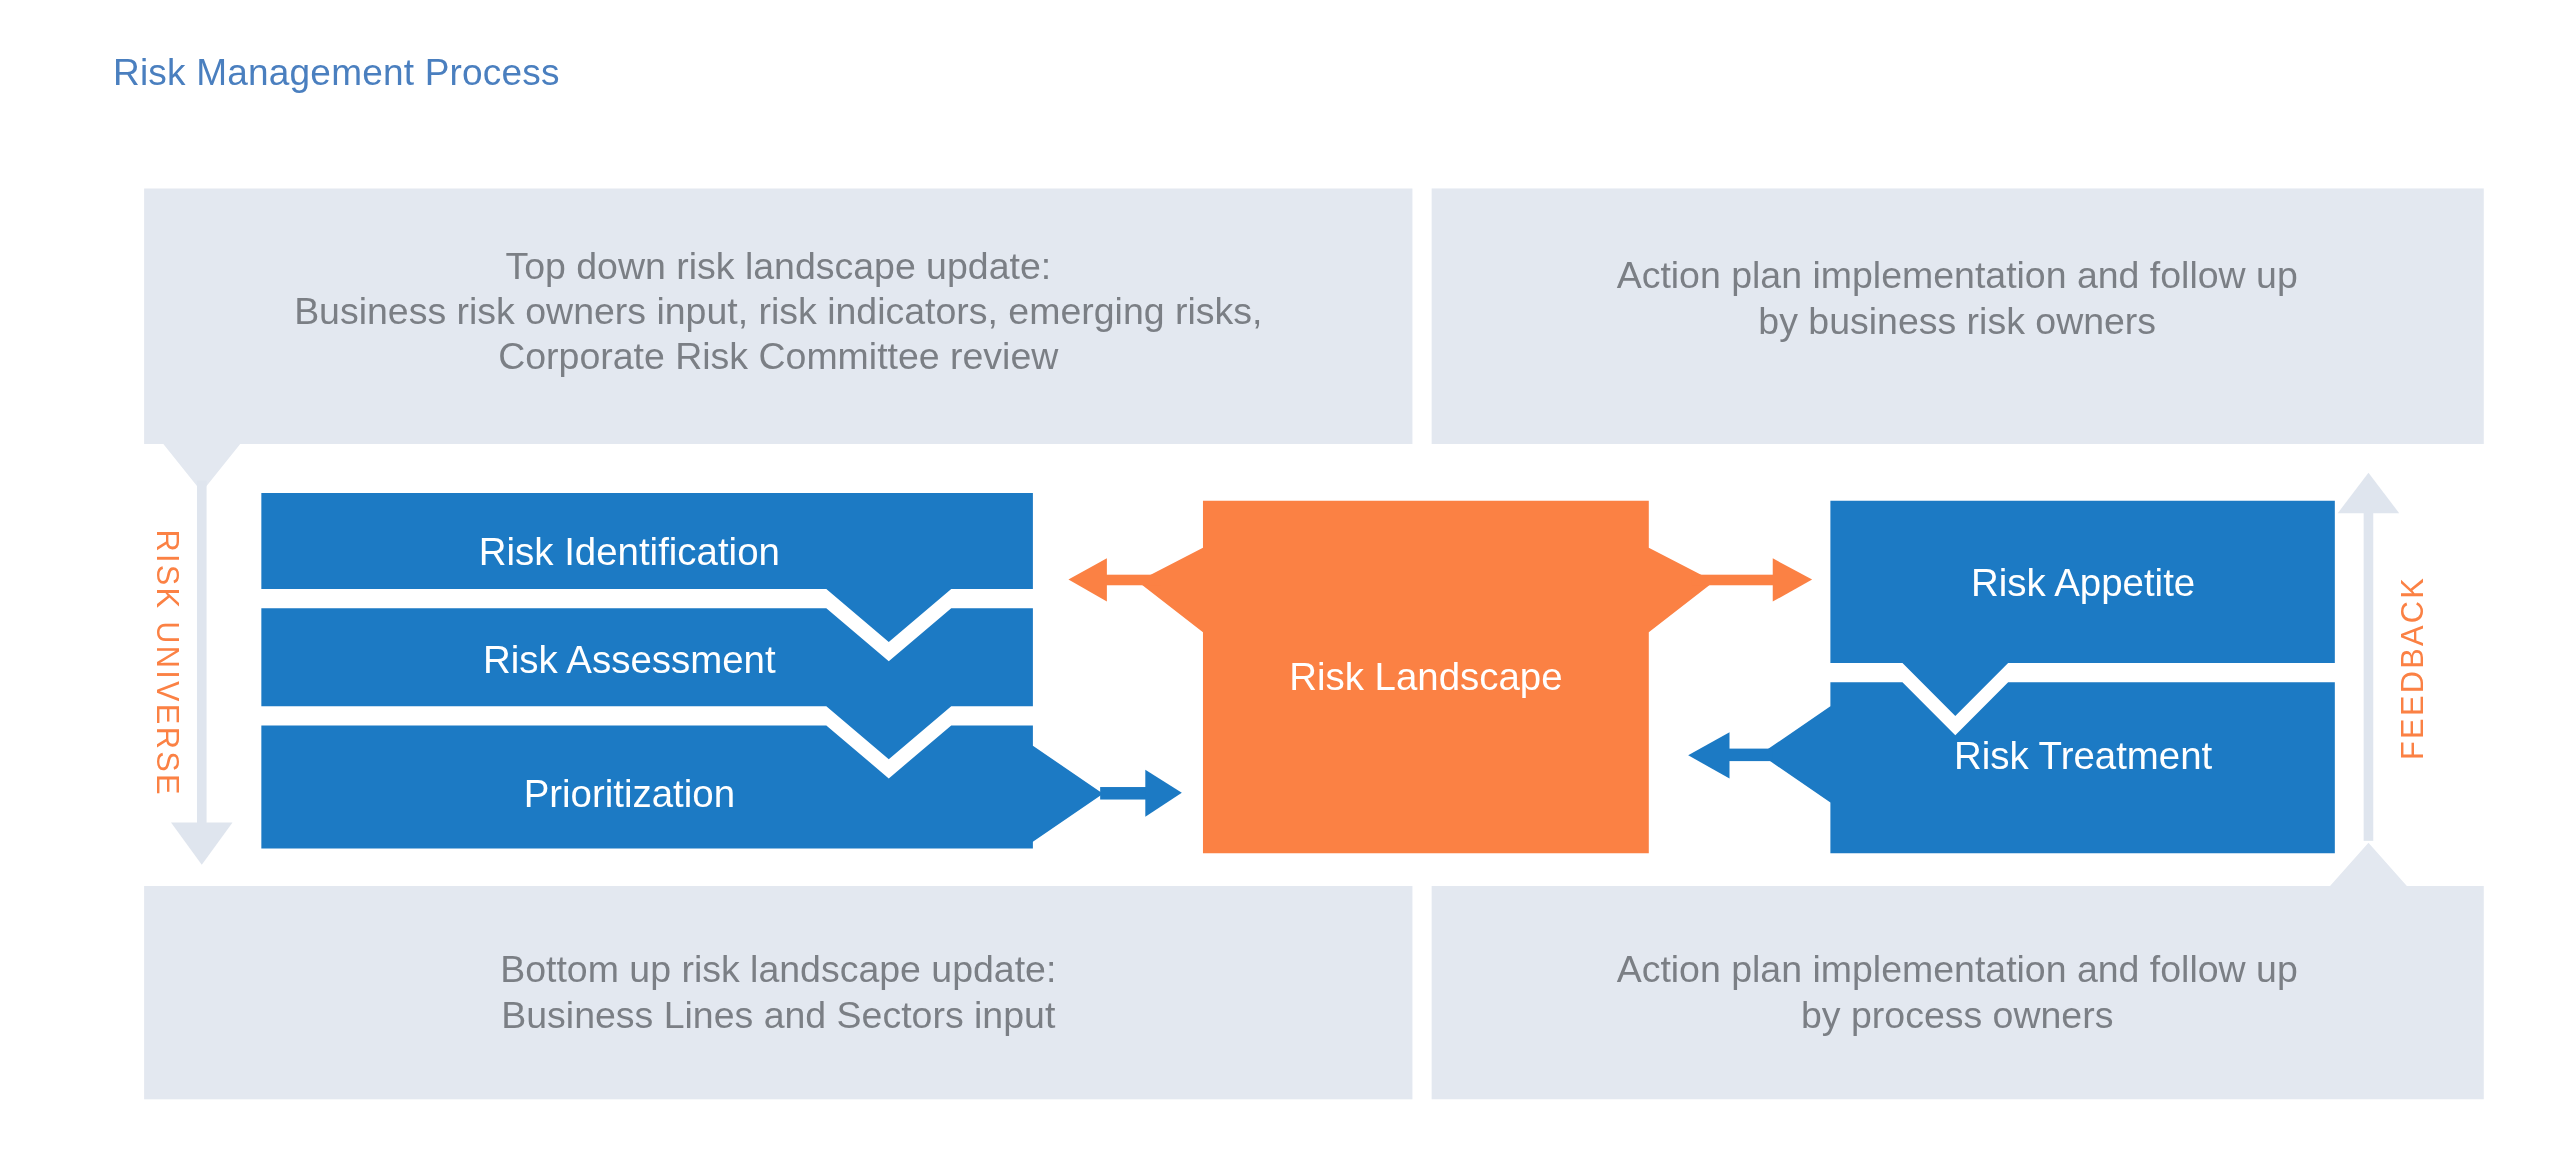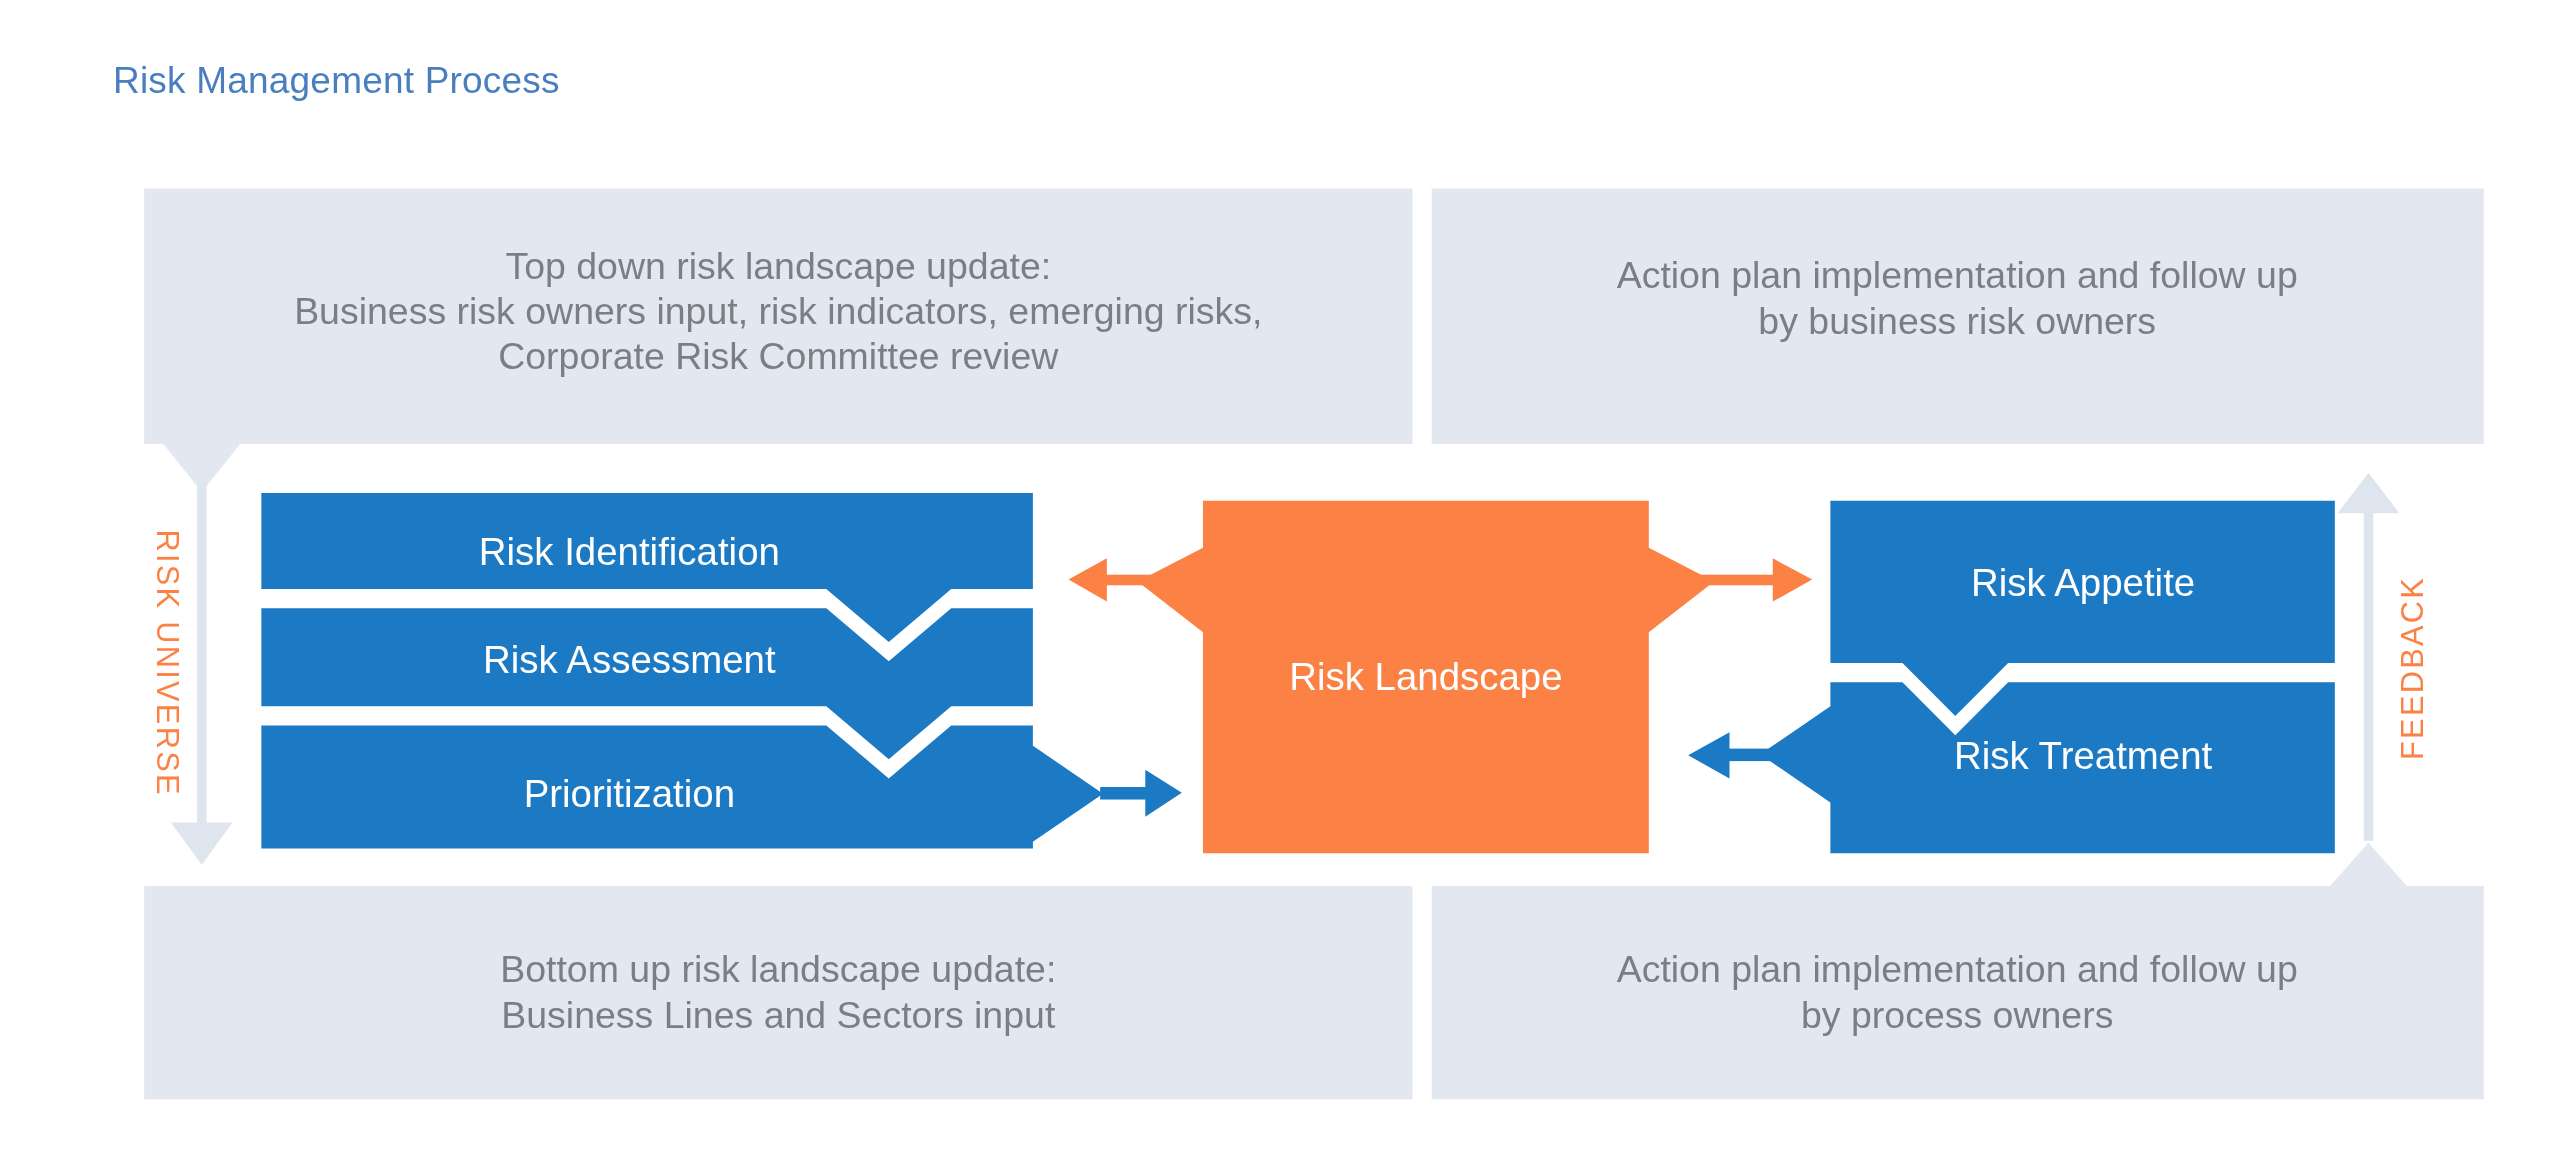--- a/index.html
+++ b/index.html
@@ -16,21 +16,21 @@
   }
   #stage {
     position: relative;
     width: 2576px;
     height: 1159px;
     background: #ffffff;
   }
   #page-title {
     position: absolute;
     left: 113px;
-    top: 60px;
+    top: 52px;
     font-size: 37px;
     color: #4a7fbf;
     letter-spacing: 0.2px;
     white-space: nowrap;
   }
   svg#diagram {
     position: absolute;
     left: 0;
     top: 0;
     width: 2576px;

